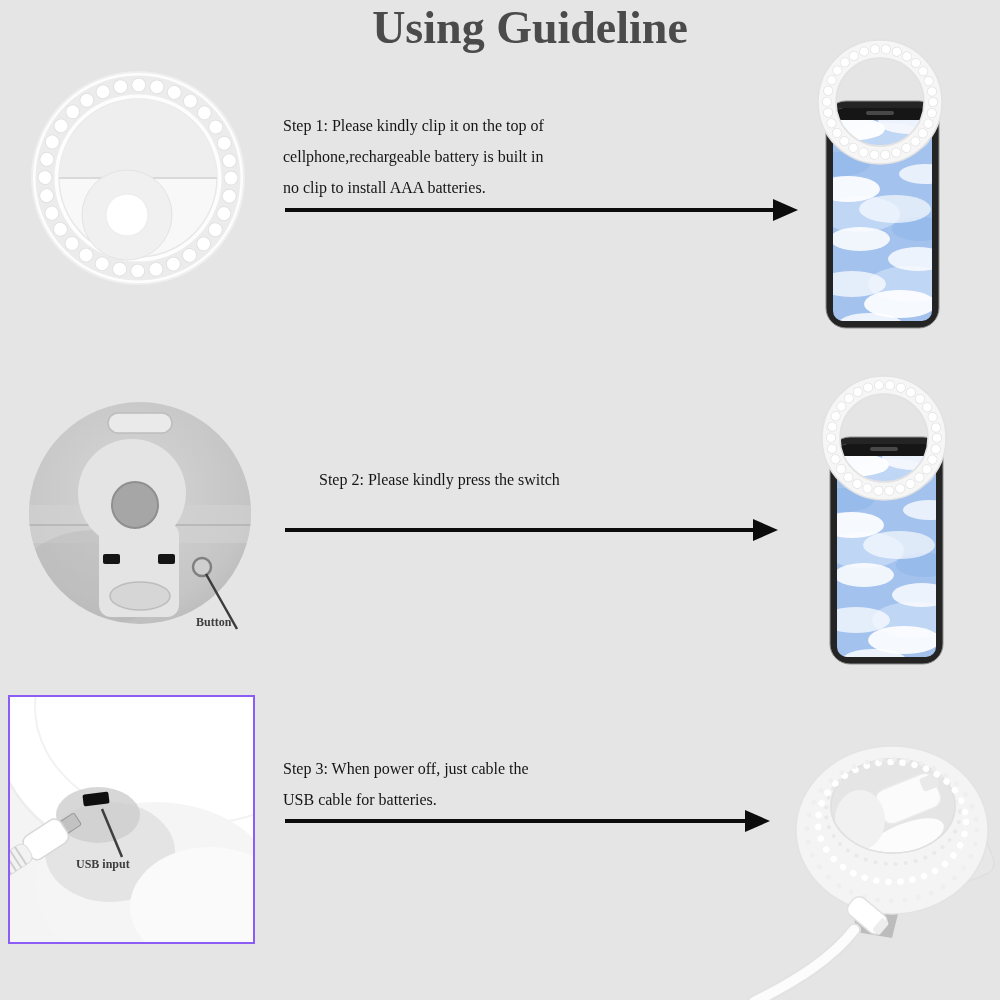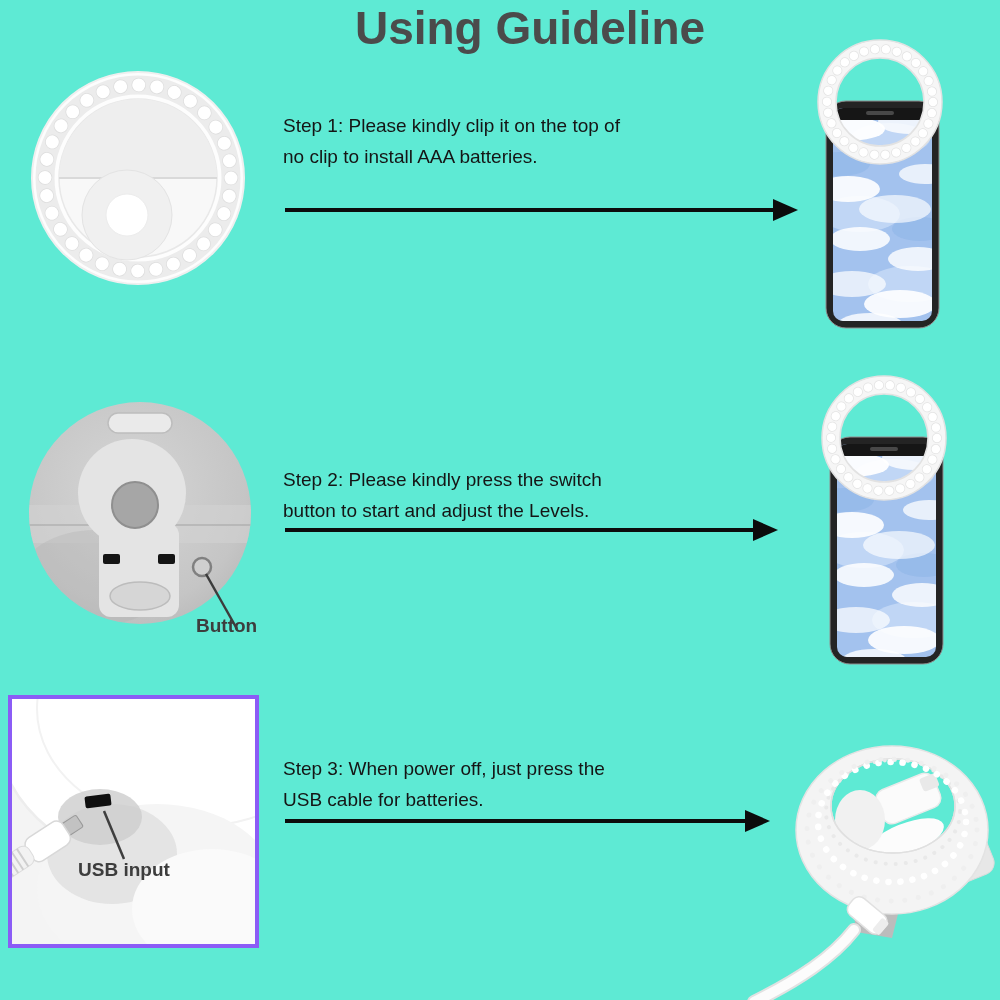--- a/index.html
+++ b/index.html
@@ -1,29 +1,29 @@
 <!DOCTYPE html>
 <html><head>
 <meta charset="utf-8">
 <style>
   html,body{margin:0;padding:0;background:#fff;}
-  .canvas{position:relative;width:1000px;height:1000px;background:#5eead4;overflow:hidden;
-          font-family:Liberation Sans, sans-serif;}
+  .canvas{position:relative;width:1000px;height:1000px;background:#e5e5e5;overflow:hidden;
+          font-family:Liberation Serif, serif;}
   .title{position:absolute;left:60px;top:0;width:940px;text-align:center;
          font-size:46px;line-height:56px;font-weight:bold;color:#4b4b4b;}
-  .step-text{position:absolute;left:283px;color:#151515;font-size:19px;line-height:31px;}
+  .step-text{position:absolute;left:283px;color:#151515;font-size:16px;line-height:31px;}
   .step-text div{white-space:nowrap;}
   .arrow{position:absolute;height:22px;display:flex;align-items:center;}
   .arrow .shaft{flex:1;height:4px;background:#0c0c0c;}
   .arrow .head{width:0;height:0;border-left:25px solid #0c0c0c;
                border-top:11px solid transparent;border-bottom:11px solid transparent;}
-  .callout-label{position:absolute;font-weight:bold;font-size:19px;color:#3d3d3d;white-space:nowrap;}
+  .callout-label{position:absolute;font-weight:bold;font-size:12px;color:#3d3d3d;white-space:nowrap;}
   .illus{position:absolute;}
   .usb-box{position:absolute;left:8px;top:695px;width:243px;height:245px;
-           border:4px solid #8b5cf6;background:#fdfdfd;overflow:hidden;}
+           border:2px solid #8b5cf6;background:#fdfdfd;overflow:hidden;}
 </style>
 </head>
 <body>
 
 <div class="canvas">
 
   <div class="title">Using Guideline</div>
 
   <svg class="illus" style="left:28px;top:62px;" width="220" height="230" viewBox="0 0 220 230">
     <circle cx="110" cy="116" r="106" fill="#fdfdfd" stroke="#efefef" stroke-width="2"></circle>
@@ -32,20 +32,21 @@
     <circle cx="110" cy="116" r="93" fill="none" stroke="#ffffff" stroke-width="13" stroke-dasharray="0.1 18.16" stroke-linecap="round"></circle>
     <circle cx="110" cy="116" r="79" fill="#f8f8f8" stroke="#e8e8e8" stroke-width="1.5"></circle>
     <path d="M 31,116 A 79,79 0 0 1 189,116 Z" fill="#eeeeee"></path>
     <line x1="31" y1="116" x2="189" y2="116" stroke="#d9d9d9" stroke-width="2"></line>
     <circle cx="99" cy="153" r="45" fill="#f0f0f0" stroke="#e3e3e3" stroke-width="1"></circle>
     <circle cx="99" cy="153" r="21" fill="#ffffff" stroke="#ececec" stroke-width="1"></circle>
   </svg>
 
   <div class="step-text" style="top:110px;">
     <div>Step 1: Please kindly clip it on the top of</div>
+    <div>cellphone,rechargeable battery is built in</div>
     <div>no clip to install AAA batteries.</div>
   </div>
   <div class="arrow" style="left:285px;top:199px;width:513px;">
     <div class="shaft"></div>
     <div class="head"></div>
   </div>
 
   <svg class="illus" style="left:800px;top:34px;" width="160" height="310" viewBox="0 0 160 310">
     <defs>
         <clipPath id="scr1">
@@ -101,23 +102,22 @@
     <rect x="84" y="140" width="80" height="94" rx="12" fill="#e4e4e4"></rect>
     <circle cx="120" cy="122" r="23" fill="#a6a6a6" stroke="#8f8f8f" stroke-width="2"></circle>
     <rect x="88" y="171" width="17" height="10" rx="2" fill="#141414"></rect>
     <rect x="143" y="171" width="17" height="10" rx="2" fill="#141414"></rect>
     <ellipse cx="125" cy="213" rx="30" ry="14" fill="#d6d6d6" stroke="#bcbcbc" stroke-width="1.5"></ellipse>
     <circle cx="187" cy="184" r="9" fill="#cfcfcf" stroke="#808080" stroke-width="2.5"></circle>
     <line x1="191" y1="191" x2="222" y2="246" stroke="#3c3c3c" stroke-width="2.5"></line>
   </svg>
   <div class="callout-label" style="left:196px;top:615px;">Button</div>
 
-  <div class="step-text" style="top:464px;">
+  <div class="step-text" style="top:464px;margin-left:36px;">
     <div>Step 2: Please kindly press the switch</div>
-    <div>button to start and adjust the Levels.</div>
   </div>
   <div class="arrow" style="left:285px;top:519px;width:493px;">
     <div class="shaft"></div>
     <div class="head"></div>
   </div>
 
   <svg class="illus" style="left:804px;top:370px;" width="160" height="310" viewBox="0 0 160 310">
     <defs>
         <clipPath id="scr2">
           <rect x="33" y="74" width="99" height="213" rx="10"></rect>
@@ -167,21 +167,21 @@
         <rect x="-44" y="-10.5" width="38" height="21" rx="7" fill="#f2f2f2" stroke="#dcdcdc" stroke-width="1"></rect>
         <path d="M -40,-10.5 v21 M -34,-10.5 v21 M -28,-10.5 v21 M -22,-10.5 v21 M -16,-10.5 v21" stroke="#cfcfcf" stroke-width="2"></path>
       </g>
       <path d="M -8,170 C -20,190 -35,205 -55,228" fill="none" stroke="#eaeaea" stroke-width="13" stroke-linecap="round"></path>
       <path d="M -8,170 C -20,190 -35,205 -55,228" fill="none" stroke="#ffffff" stroke-width="9" stroke-linecap="round"></path>
     </svg>
     <div class="callout-label" style="left:66px;top:160px;">USB input</div>
   </div>
 
   <div class="step-text" style="top:753px;">
-    <div>Step 3: When power off, just press the</div>
+    <div>Step 3: When power off, just cable the</div>
     <div>USB cable for batteries.</div>
   </div>
   <div class="arrow" style="left:285px;top:810px;width:485px;">
     <div class="shaft"></div>
     <div class="head"></div>
   </div>
 
   <svg class="illus" style="left:740px;top:700px;" width="260" height="300" viewBox="0 0 260 300">
     <g transform="rotate(-22 228 160)">
       <rect x="200" y="136" width="52" height="44" rx="12" fill="#e7e7e7" stroke="#dcdcdc" stroke-width="1"></rect>

